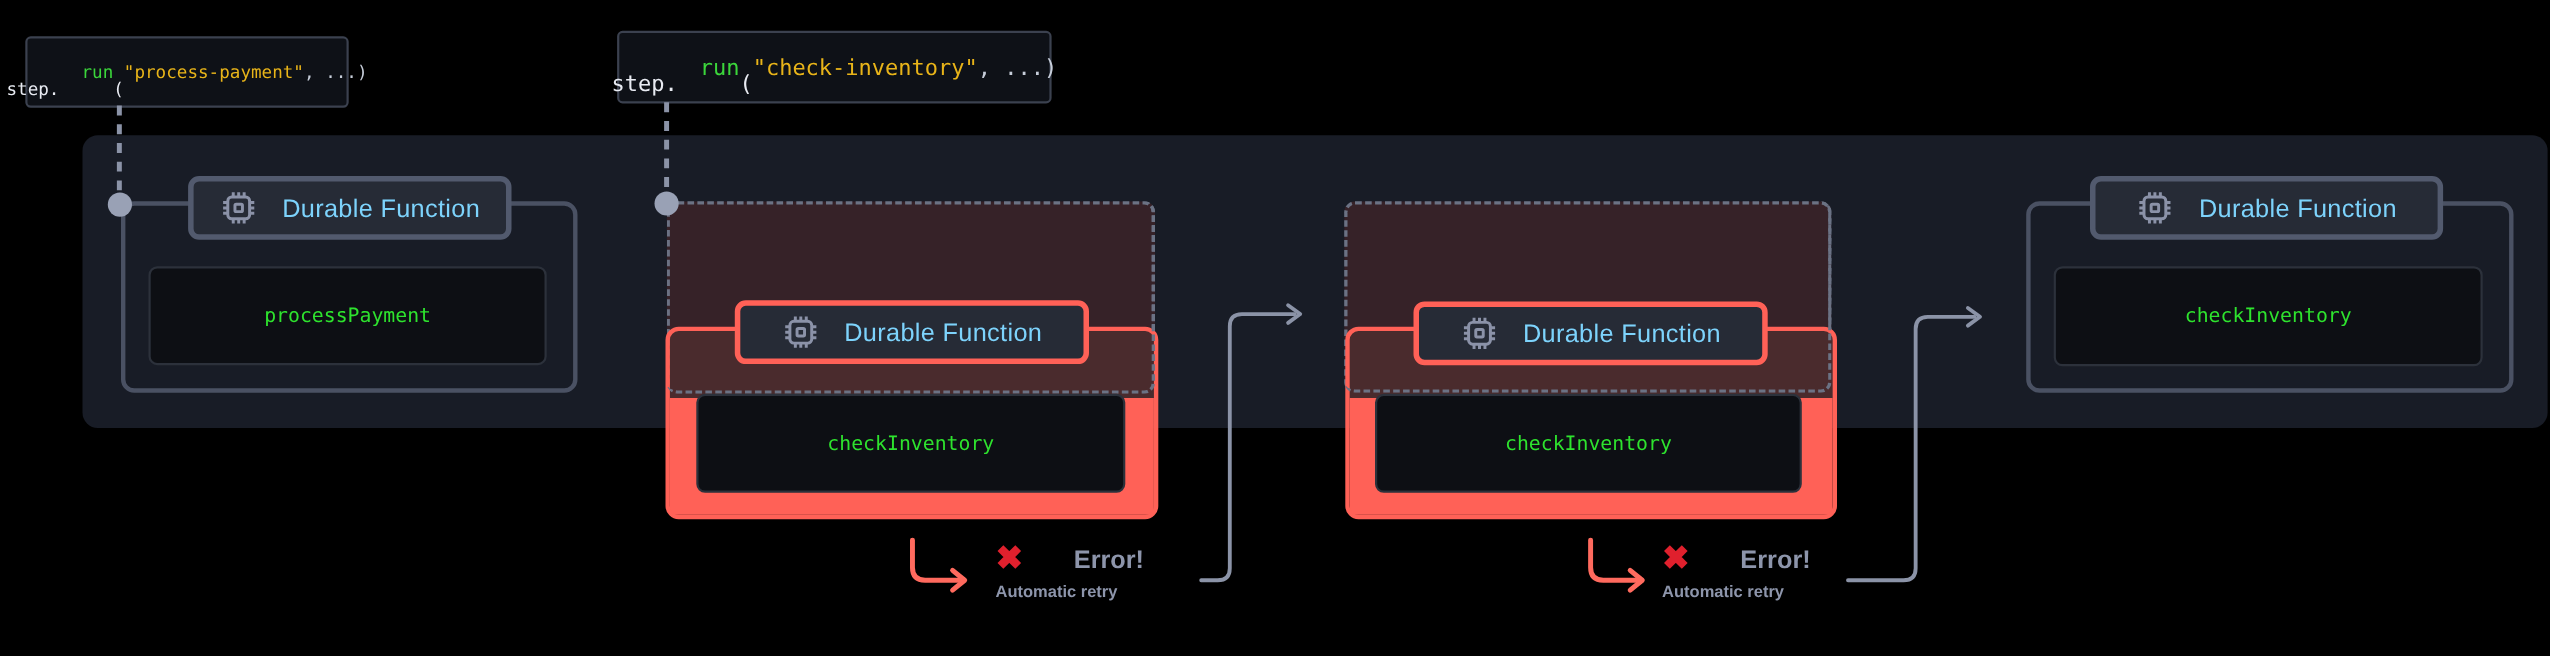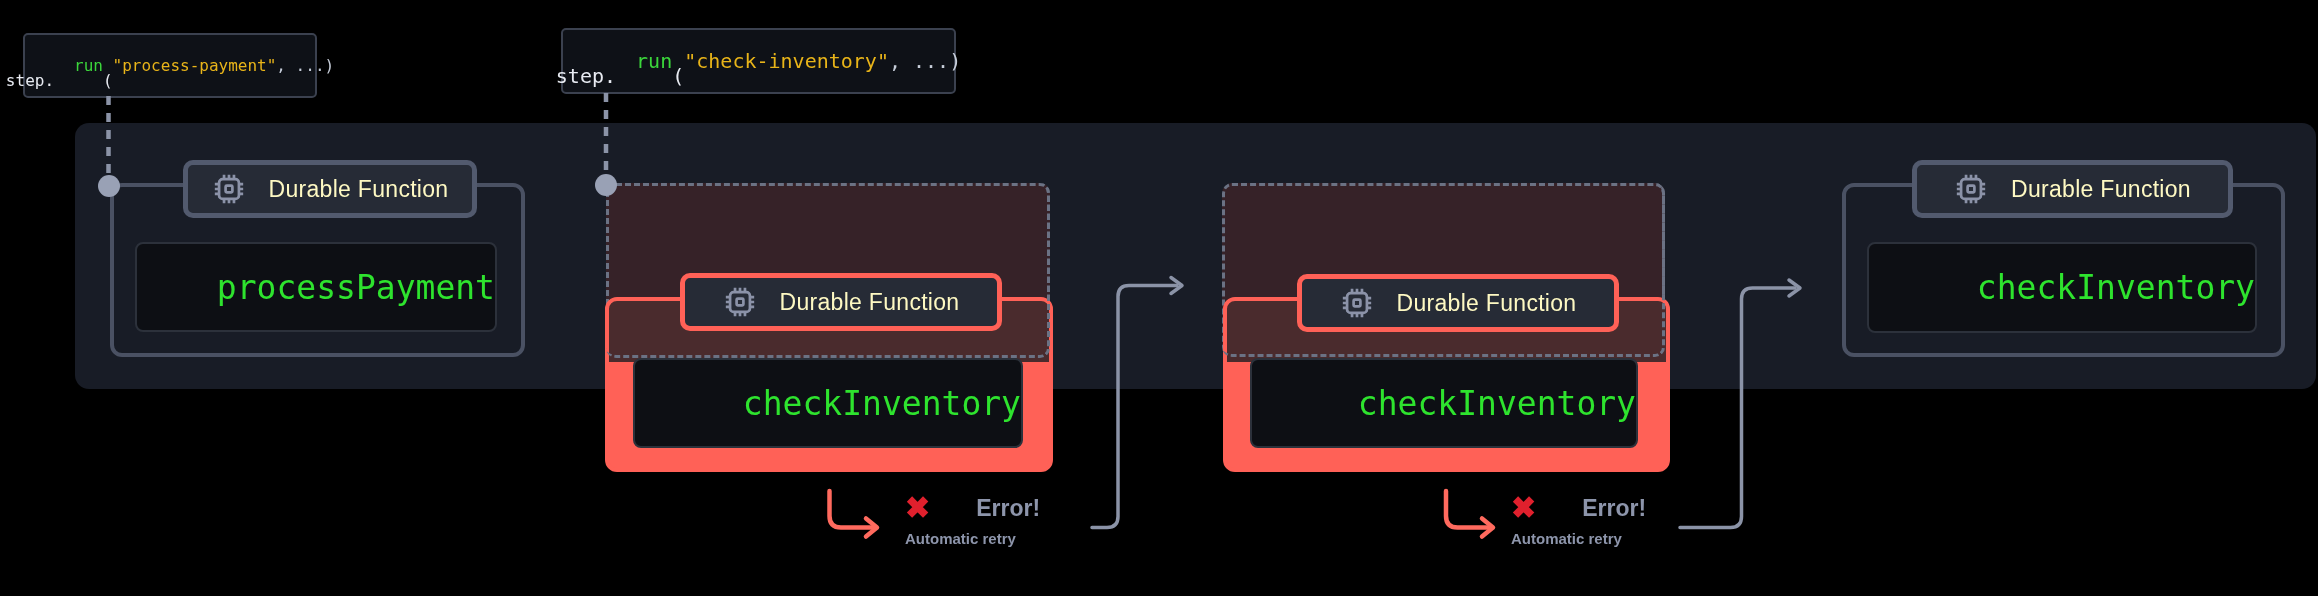--- a/index.html
+++ b/index.html
@@ -36,28 +36,28 @@
     position:absolute;border:3px dashed #6b7284;border-radius:10px;
     background:#362228;box-sizing:border-box;
   }
   .ghost-over{
     position:absolute;border:none;border-bottom:3px dashed #6b7284;border-right:3px dashed #6b7284;
     border-radius:10px;background:transparent;box-sizing:border-box;pointer-events:none;z-index:5;
   }
   .badge{
     position:absolute;height:58px;background:#262b36;border:5px solid #525a6e;border-radius:10px;
     display:flex;align-items:center;justify-content:center;gap:23px;box-sizing:border-box;z-index:6;
-    color:#fef9c3;font-size:23px;font-weight:500;letter-spacing:.3px;margin-left:12px;
+    color:#7dd3fc;font-size:23px;font-weight:500;letter-spacing:.3px;
   }
   .badge.error{border-color:#ff6157;}
   .badge .cpu{width:34px;height:34px;flex:0 0 auto;color:#8b92a8;}
   .codebox{
     position:absolute;background:#0d0f14;border:2px solid #2c313b;border-radius:8px;
-    display:flex;align-items:center;justify-content:flex-end;box-sizing:border-box;z-index:6;
-    font-family:"DejaVu Sans Mono",monospace;font-size:33px;color:#2ee32e;
+    display:flex;align-items:center;justify-content:center;box-sizing:border-box;z-index:6;
+    font-family:"DejaVu Sans Mono",monospace;font-size:18px;color:#2ee32e;
   }
   .overlay{position:absolute;left:0;top:0;z-index:7;pointer-events:none;}
   .err-note{position:absolute;z-index:8;color:#8d95ab;}
   .err-row{display:flex;align-items:center;gap:10px;height:30px;}
   .err-x{color:#e0202d;font-size:30px;font-weight:700;line-height:1;}
   .err-title{font-size:23px;font-weight:700;margin-left:36px;}
   .err-sub{margin-top:7px;font-size:15px;font-weight:700;white-space:nowrap;}
 </style>
 </head>
 <body>

